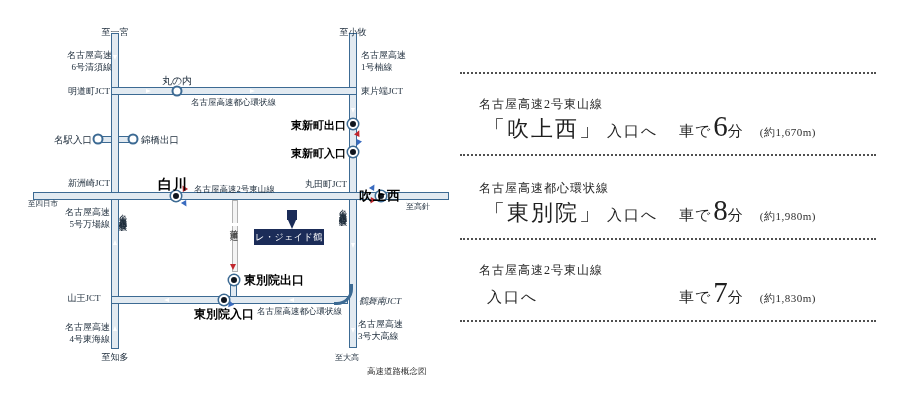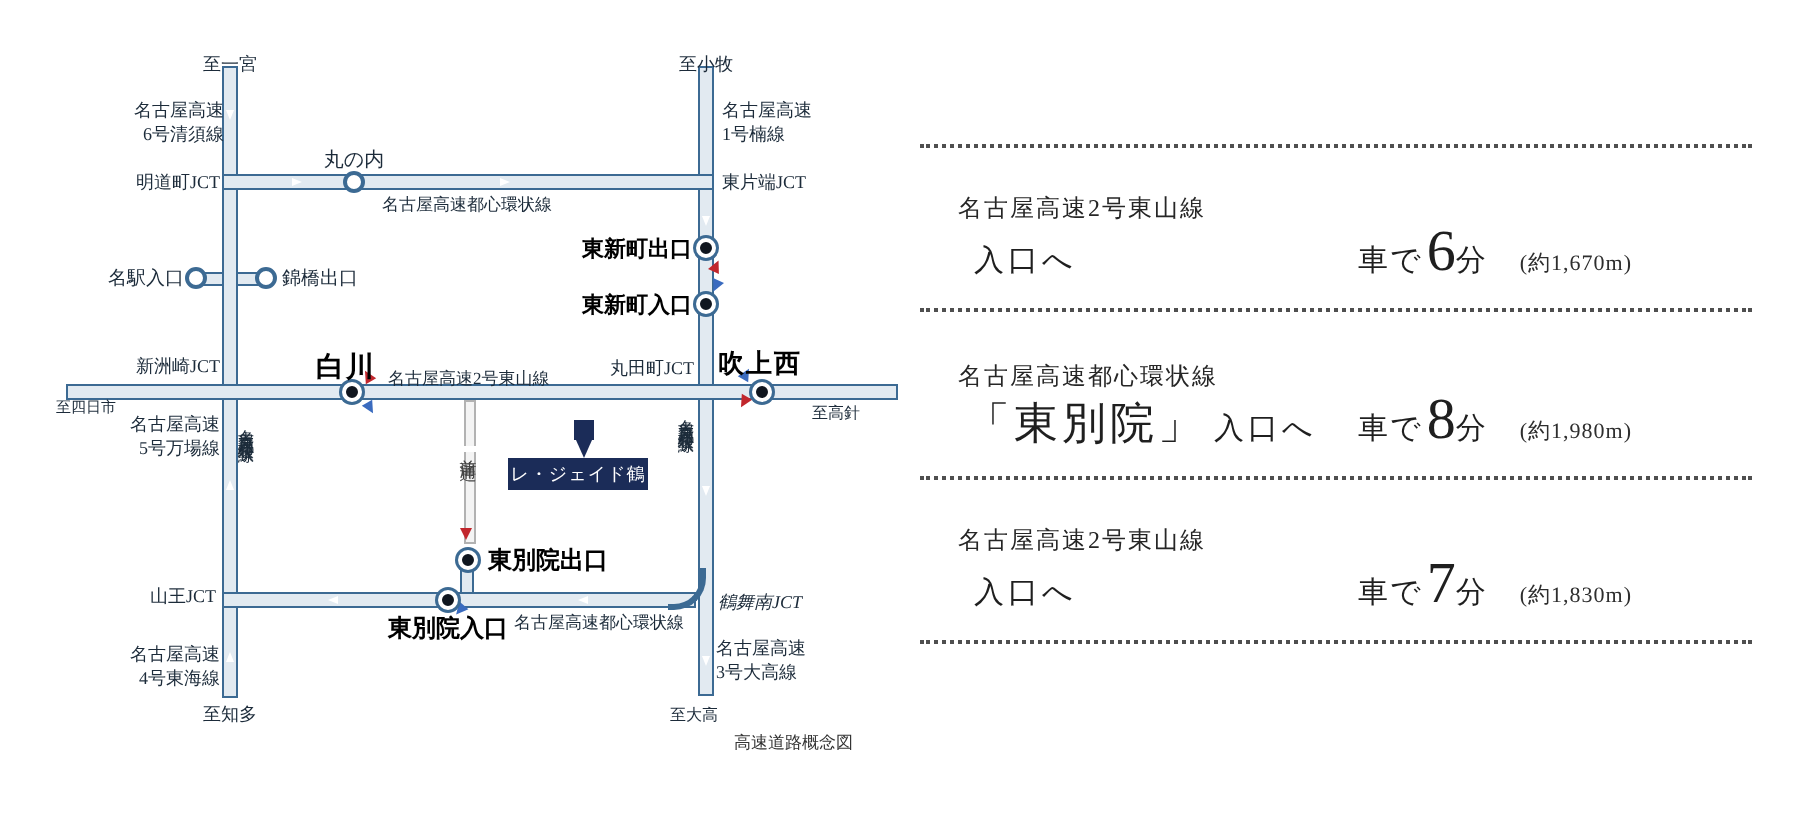--- a/index.html
+++ b/index.html
@@ -112,46 +112,47 @@
     <span class="lbl r bold" style="left:284px;top:146px;width:62px;font-size:11px;">東新町入口</span>
     <span class="lbl r" style="left:52px;top:134px;width:40px;font-size:9.5px;">名駅入口</span>
     <span class="lbl" style="left:141px;top:134px;font-size:9.5px;">錦橋出口</span>
     <span class="lbl r" style="left:56px;top:178px;width:54px;">新洲崎JCT</span>
     <span class="lbl" style="left:28px;top:199px;font-size:7.5px;">至四日市</span>
     <span class="lbl r" style="left:56px;top:207px;width:54px;">名古屋高速
 5号万場線</span>
     <span class="lbl bold" style="left:158px;top:176px;font-size:14px;letter-spacing:1px;">白川</span>
     <span class="lbl" style="left:194px;top:184px;font-size:8.5px;">名古屋高速2号東山線</span>
     <span class="lbl r" style="left:303px;top:179px;width:44px;">丸田町JCT</span>
-    <span class="lbl bold" style="left:359px;top:175px;font-size:13px;letter-spacing:1px;font-family:Liberation Mono, monospace;">吹上西</span>
+    <span class="lbl bold" style="left:359px;top:188px;font-size:13px;letter-spacing:1px;">吹上西</span>
     <span class="lbl" style="left:406px;top:202px;font-size:8px;">至高針</span>
     <span class="lbl vtext" style="left:118px;top:208px;font-size:8px;">名古屋高速都心環状線</span>
     <span class="lbl vtext" style="left:230px;top:223px;font-size:8.5px;background:#fff;color:#444;">前津通</span>
     <span class="lbl vtext" style="left:338px;top:203px;font-size:8px;">名古屋高速都心環状線</span>
     <span class="lbl bold" style="left:244px;top:273px;font-size:12px;">東別院出口</span>
     <span class="lbl bold" style="left:194px;top:307px;font-size:12px;">東別院入口</span>
     <span class="lbl" style="left:257px;top:306px;font-size:8.5px;">名古屋高速都心環状線</span>
-    <span class="lbl r" style="left:60px;top:293px;width:48px;">山王JCT</span>
+    <span class="lbl r" style="left:60px;top:293px;width:48px;text-align:center;">山王JCT</span>
     <span class="lbl r" style="left:56px;top:322px;width:54px;">名古屋高速
 4号東海線</span>
     <span class="lbl c" style="left:95px;top:352px;width:40px;">至知多</span>
     <span class="lbl" style="left:359px;top:296px;font-style:italic;">鶴舞南JCT</span>
     <span class="lbl" style="left:358px;top:319px;">名古屋高速
 3号大高線</span>
     <span class="lbl" style="left:335px;top:353px;font-size:8px;">至大高</span>
     <span class="lbl" style="left:367px;top:366px;font-size:8.5px;color:#333;">高速道路概念図</span>
   </div>
 
   <div>
     <div class="sep" style="top:72px;"></div>
 
     <div>
       <div class="rline" style="top:96px;">名古屋高速2号東山線</div>
       <div class="rmain" style="top:110px;">
         <span class="rleft">
+          <span class="rname">「吹上西」</span>
           <span class="rsuffix">入口へ</span>
         </span>
         <span class="rcar">車で</span>
         <span class="rmin">6</span>
         <span class="runit">分</span>
         <span class="rdist">(約1,670m)</span>
       </div>
     </div>
 
     <div class="sep" style="top:154px;"></div>

